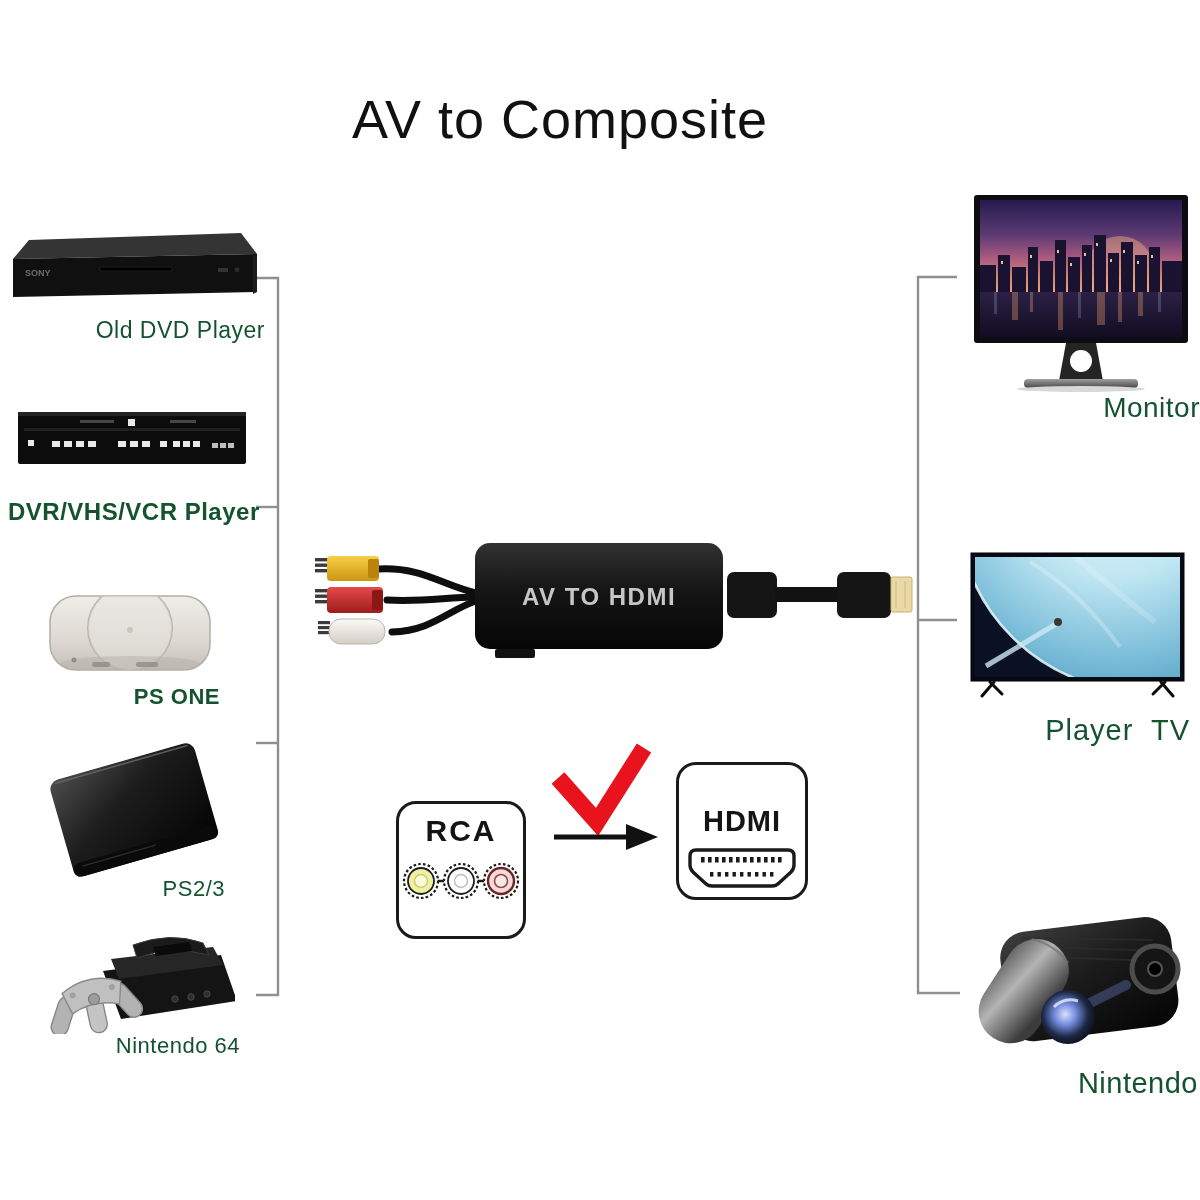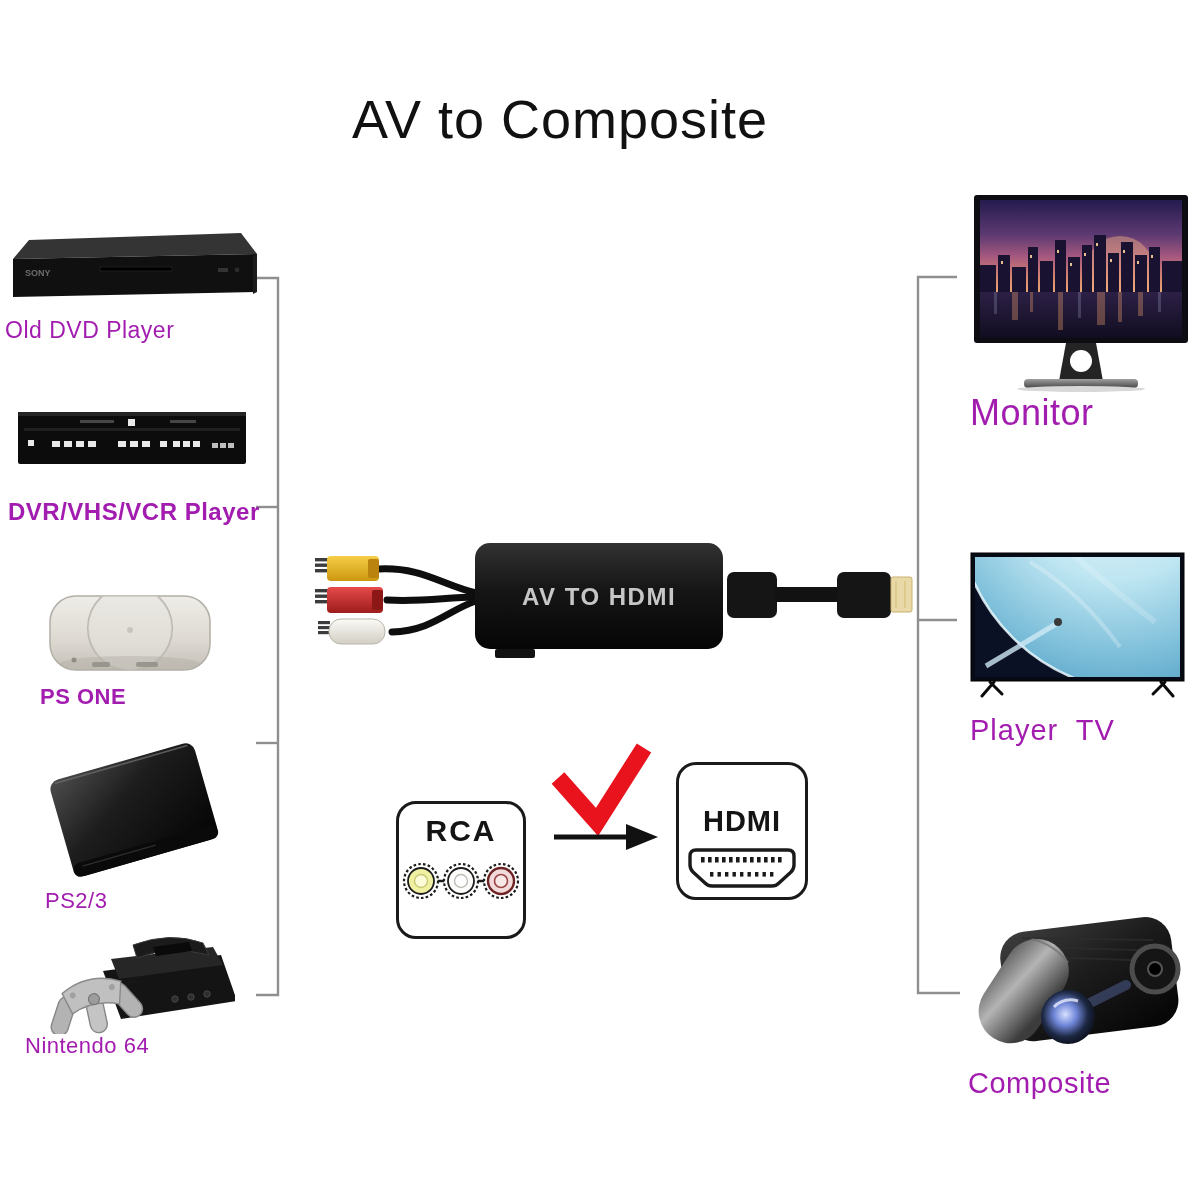--- a/index.html
+++ b/index.html
@@ -3,21 +3,21 @@
 <meta charset="utf-8">
 <style>
   html,body{margin:0;padding:0;}
   body{width:1200px;height:1200px;position:relative;background:#ffffff;overflow:hidden;
        font-family:"Liberation Sans",sans-serif;}
   .abs{position:absolute;}
   #title{top:88px;left:160px;width:800px;text-align:center;font-size:54px;font-weight:normal;
          color:#111;letter-spacing:1px;}
   .fig{position:absolute;}
   .fig svg{display:block;position:absolute;left:0;top:0;}
-  .device-label{position:absolute;left:0;right:0;text-align:left;color:#a21caf;
+  .device-label{position:absolute;left:0;right:0;text-align:right;color:#14532d;
                 white-space:pre;letter-spacing:0.5px;}
   .badge{position:absolute;background:#fff;border:3.5px solid #1a1a1a;border-radius:20px;
          box-sizing:border-box;}
   .badge-label{display:block;text-align:center;font-weight:bold;color:#141414;
                margin-top:10px;font-size:30px;letter-spacing:2px;}
   #connectors{left:0;top:0;pointer-events:none;}
 </style>
 </head>
 <body>
 
@@ -112,21 +112,21 @@
         <stop offset="1" stop-color="#030303"></stop>
       </linearGradient>
     </defs>
     <g transform="rotate(-16 88 70)">
       <rect x="14" y="20" width="150" height="100" rx="10" fill="url(#ps3G)"></rect>
       <path d="M20,23 H158" stroke="#6a6a6a" stroke-width="1.6" opacity="0.8"></path>
       <rect x="14" y="106" width="150" height="14" rx="7" fill="#0a0a0a"></rect>
       <path d="M24,110 H100" stroke="#2e2e2e" stroke-width="1.4"></path>
     </g>
   </svg>
-  <span class="device-label" style="top:148px;font-size:22px;">PS2/3</span>
+  <span class="device-label" style="top:136px;font-size:22px;">PS2/3</span>
 </div>
 
 <div class="fig" style="left:25px;top:909px;width:215px;height:148px;text-decoration:underline;">
   <svg width="210" height="125" viewBox="0 0 210 125">
     <polygon points="78,62 196,46 212,92 96,110" fill="#141414"></polygon>
     <polygon points="86,50 188,38 198,56 94,70" fill="#262626"></polygon>
     <path d="M108,36 Q145,22 178,34 L184,46 Q146,36 112,49 Z" fill="#1b1b1b" stroke="#3a3a3a" stroke-width="1"></path>
     <polygon points="128,38 164,33 167,42 131,47" fill="#0a0a0a"></polygon>
     <circle cx="150" cy="90" r="3.2" fill="#2e2e2e" stroke="#484848" stroke-width="1"></circle>
     <circle cx="166" cy="88" r="3.2" fill="#2e2e2e" stroke="#484848" stroke-width="1"></circle>
@@ -335,21 +335,21 @@
         <rect x="24" y="97" width="3" height="22"></rect>
           <rect x="108" y="97" width="3" height="26"></rect>
         <rect x="188" y="97" width="3" height="20"></rect>
       </g>
     </g>
     <path d="M96,148 h30 l7,38 h-44 z" fill="#242424"></path>
     <circle cx="111" cy="166" r="11" fill="#fff"></circle>
     <rect x="54" y="184" width="114" height="9" rx="4" fill="url(#baseG)"></rect>
     <ellipse cx="111" cy="194" rx="64" ry="3" fill="#d8d8d8"></ellipse>
   </svg>
-  <span class="device-label" style="top:197px;font-size:36px;">Monitor</span>
+  <span class="device-label" style="top:197px;font-size:28px;">Monitor</span>
 </div>
 
 <div class="fig" style="left:970px;top:552px;width:220px;height:200px;">
   <svg width="215" height="146" viewBox="0 0 215 146">
     <defs>
       <radialGradient id="earthG" cx="0.42" cy="0.42" r="0.62">
         <stop offset="0" stop-color="#eef9fd"></stop>
           <stop offset="0.45" stop-color="#bfe6f2"></stop>
         <stop offset="0.8" stop-color="#79bcd8"></stop>
           <stop offset="1" stop-color="#55a0c4"></stop>
@@ -409,14 +409,14 @@
     <circle cx="187" cy="54" r="23" fill="#151515" stroke="#4d4d4d" stroke-width="5"></circle>
     <circle cx="187" cy="54" r="7" fill="#000" stroke="#555" stroke-width="2"></circle>
     <g transform="rotate(33 58 80)">
       <rect x="22" y="22" width="64" height="112" rx="32" fill="url(#cylG)"></rect>
       <path d="M32,30 Q54,22 76,30" stroke="#707070" stroke-width="2" fill="none" opacity="0.7"></path>
     </g>
     <path d="M102,98 L158,70" stroke="#7a9aef" stroke-width="10" opacity="0.3" stroke-linecap="round"></path>
     <circle cx="100" cy="102" r="27" fill="url(#lensG)"></circle>
     <path d="M86,92 Q96,82 110,86" stroke="#e8eeff" stroke-width="3" fill="none" opacity="0.8"></path>
   </svg>
-  <span class="device-label" style="top:152px;font-size:29px;">Composite</span>
+  <span class="device-label" style="top:152px;font-size:29px;">Nintendo</span>
 </div>
 
 </body></html>

